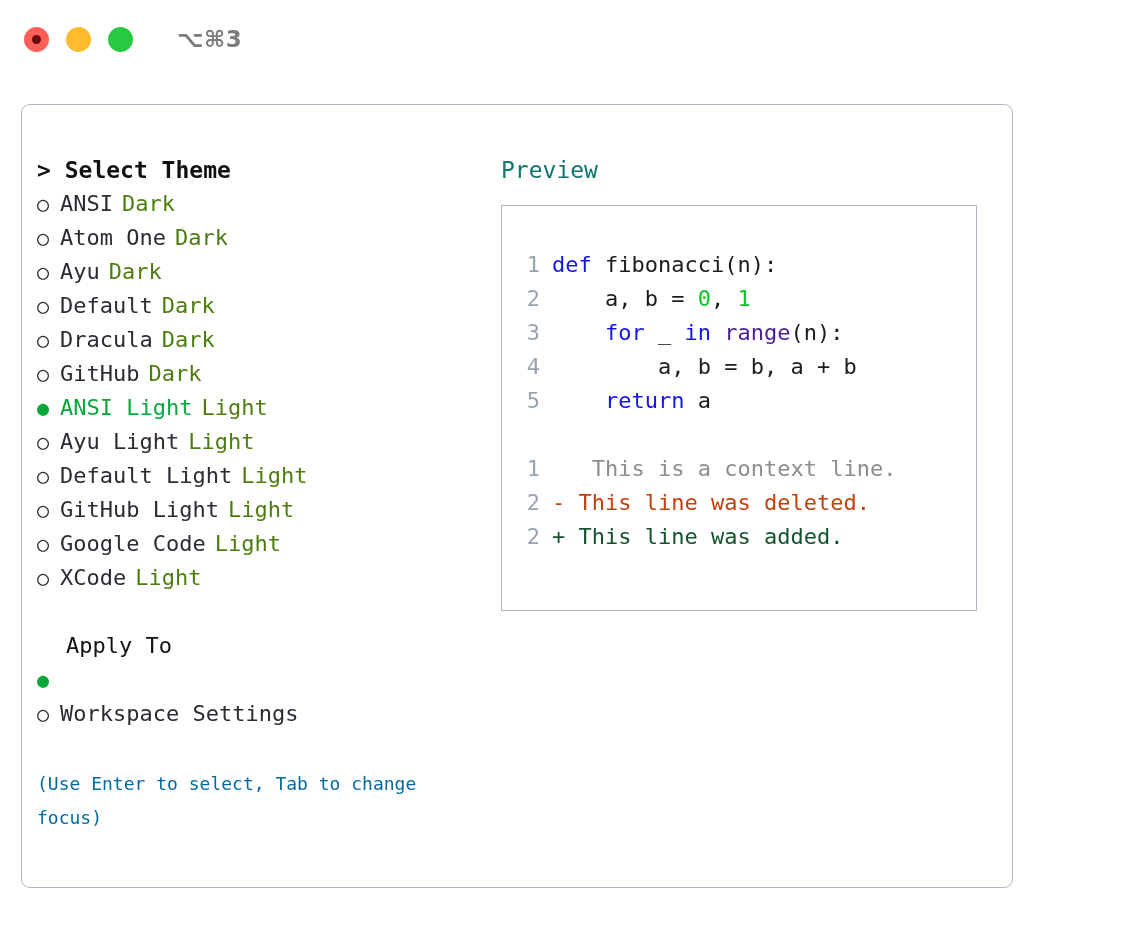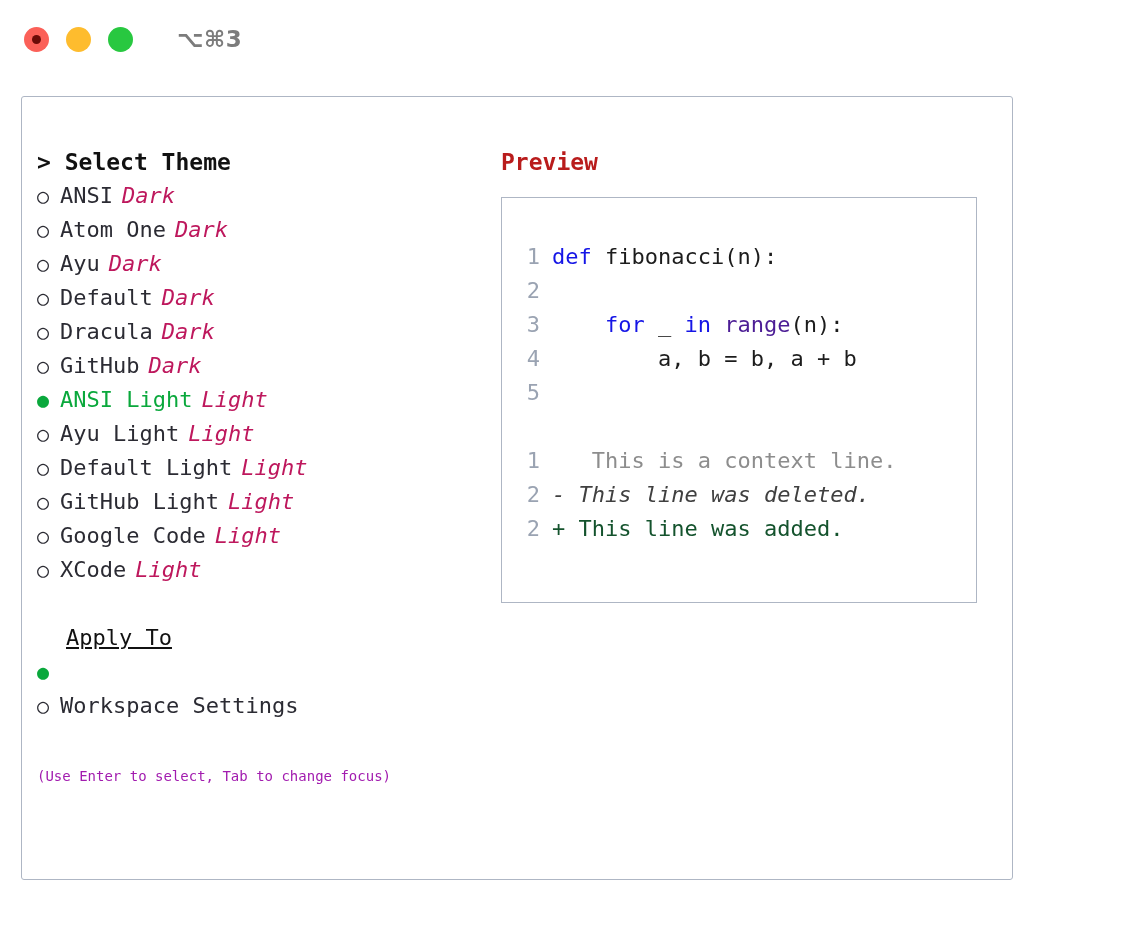--- a/index.html
+++ b/index.html
@@ -68,25 +68,25 @@
     font-size: 23px;
     font-weight: bold;
     letter-spacing: 0.5px;
     font-family: "DejaVu Sans", sans-serif;
   }
 
   
   .panel {
     position: absolute;
     left: 21px;
-    top: 96px;
+    top: 104px;
     width: 992px;
     height: 784px;
     border: 1.6px solid #aeb6c4;
-    border-radius: 3px;
+    border-radius: 9px;
     box-sizing: border-box;
     background: #ffffff;
   }
 
   .columns {
     position: absolute;
     left: 0; top: 0;
     width: 100%; height: 100%;
   }
 
@@ -123,57 +123,55 @@
     flex: 0 0 23px;
     text-align: left;
     font-size: 20px;
     line-height: 34px;
     color: #2b2b33;
   }
   .bullet.sel { color: #0aa83c; }
   .opt-label { color: #2b2b33; }
   .opt-row.selected .opt-label { color: #0aa83c; }
   .opt-tag {
-    color: #be185d;
+    color: #4d7c0f;
     margin-left: 9px;
-    font-style: italic;
   }
 
   .spacer-row { height: 34px; }
 
   .apply-title {
     font-size: 22px;
     color: #111111;
     line-height: 34px;
     height: 34px;
     padding-left: 29px;
     white-space: pre;
-    text-decoration: underline;
   }
 
   .hint {
     margin-top: 36px;
-    font-size: 14px;
-    color: #a21caf;
+    font-size: 18px;
+    color: #0369a1;
     line-height: 34px;
     width: 405px;
     white-space: pre-wrap;
   }
 
   
   .right-col {
     position: absolute;
     left: 479px;
     top: 48px;
     width: 490px;
   }
   .preview-title {
     font-size: 23px;
-    font-weight: bold;
-    color: #b91c1c;
+    font-weight: normal;
+    color: #0f766e;
     line-height: 34px;
     height: 34px;
     white-space: pre;
   }
   .preview-box {
     margin-top: 18px;
     width: 476px;
     height: 406px;
     border: 1.6px solid #aeb6c4;
     box-sizing: border-box;
@@ -202,21 +200,21 @@
     color: #9aa3b2;
     margin-right: 12px;
   }
   .code-body { white-space: pre; }
   .tok-kw   { color: #1515e6; margin-top: 8px; }
   .tok-fn   { color: #4c1d95; }
   .tok-num  { color: #0ac42a; }
   .tok-id   { color: #1c1c1c; }
   .blank-line { height: 34px; }
   .diff-ctx  { color: #8d8d8d; text-align: right; }
-  .diff-del  { color: #404040; font-style: italic; }
+  .diff-del  { color: #c2410c; }
   .diff-add  { color: #14532d; }
 </style>
 </head>
 <body>
 
 <div id="app">
 
   <div class="titlebar">
     <div class="lights">
       <span class="light red"></span>
@@ -256,24 +254,24 @@
 
         <div class="hint">(Use Enter to select, Tab to change focus)</div>
       </div>
 
       <div class="right-col">
         <div class="preview-title">Preview</div>
         <div class="preview-box">
           <div class="code-area">
             <div id="code-block">
                 <div class="code-line"><span class="lineno">1</span><span class="code-body"><span class="tok-kw">def </span><span class="tok-id">fibonacci(n):</span></span></div>
-                <div class="code-line"><span class="lineno">2</span></div>
+                <div class="code-line"><span class="lineno">2</span><span class="code-body"><span class="tok-id">    a, b = </span><span class="tok-num">0</span><span class="tok-id">, </span><span class="tok-num">1</span></span></div>
                 <div class="code-line"><span class="lineno">3</span><span class="code-body"><span class="tok-id">    </span><span class="tok-kw">for</span><span class="tok-id"> _ </span><span class="tok-kw">in</span><span class="tok-id"> </span><span class="tok-fn">range</span><span class="tok-id">(n):</span></span></div>
                 <div class="code-line"><span class="lineno">4</span><span class="code-body"><span class="tok-id">        a, b = b, a + b</span></span></div>
-                <div class="code-line"><span class="lineno">5</span></div>
+                <div class="code-line"><span class="lineno">5</span><span class="code-body"><span class="tok-id">    </span><span class="tok-kw">return</span><span class="tok-id"> a</span></span></div>
               </div>
             <div class="blank-line"></div>
             <div id="diff-block">
                 <div class="code-line"><span class="lineno">1</span><span class="code-body diff-ctx">   This is a context line.</span></div>
                 <div class="code-line"><span class="lineno">2</span><span class="code-body diff-del">- This line was deleted.</span></div>
                 <div class="code-line"><span class="lineno">2</span><span class="code-body diff-add">+ This line was added.</span></div>
               </div>
           </div>
         </div>
       </div>

